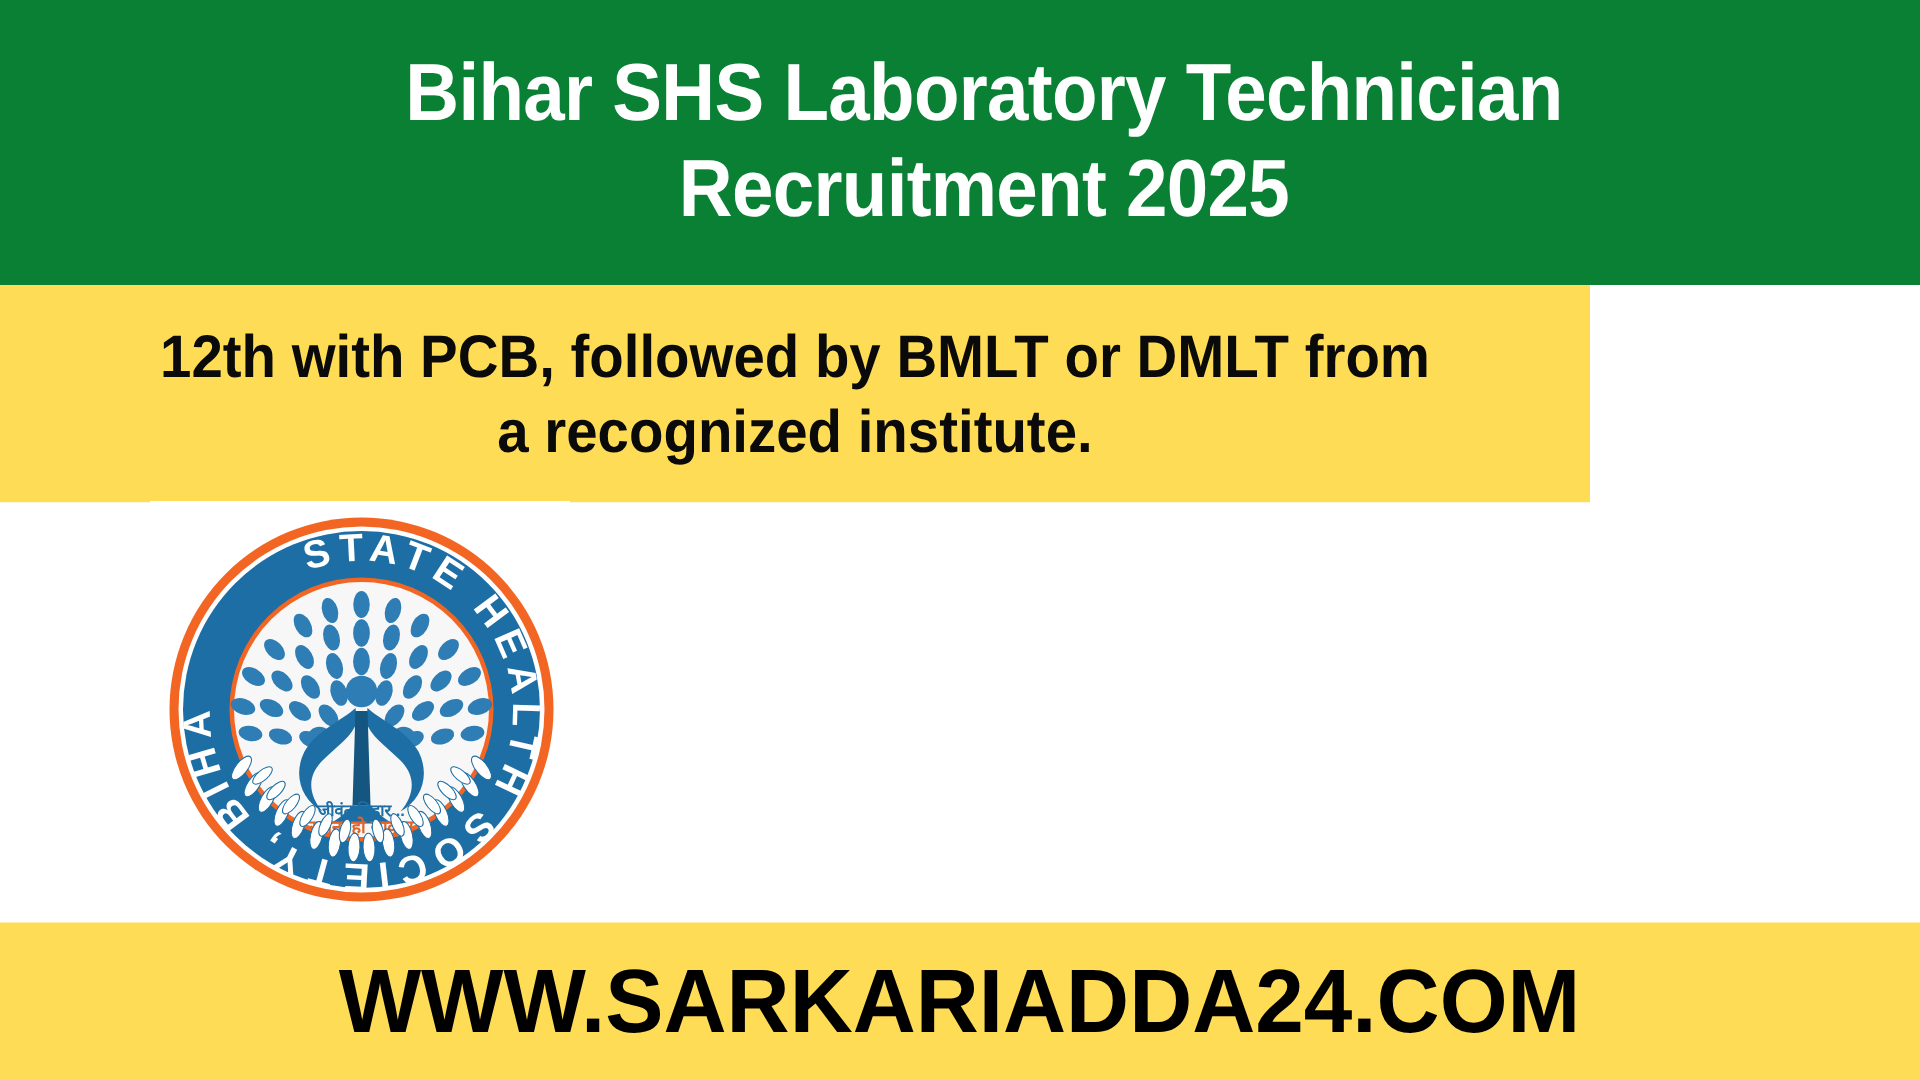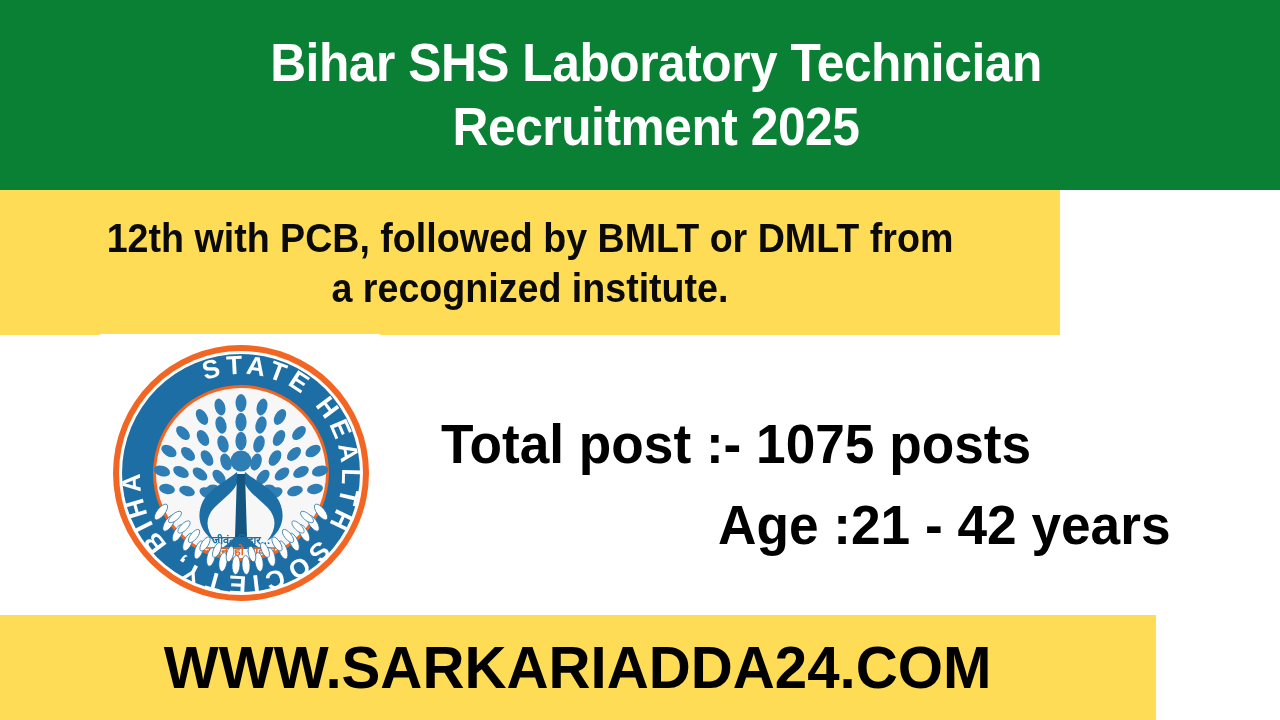--- a/index.html
+++ b/index.html
@@ -114,21 +114,21 @@
     white-space:nowrap;
     transform:scaleX(0.95);
   }
   .fact-posts { text-align:left;  padding-left:22px; }
   .fact-age   { text-align:right; padding-right:10px; }
 
   
   .footer-band {
     position:absolute;
     left:0; top:615px;
-    width:1156px;
+    width:1280px;
     height:105px;
     background:#FFDC55;
     display:flex;
     align-items:center;
     justify-content:center;
   }
   .footer-text {
     color:#000000;
     font-family:"Liberation Sans Narrow","Liberation Sans", sans-serif;
     font-weight:bold;
@@ -283,22 +283,18 @@
         <ellipse cx="200" cy="176" rx="3.4" ry="8" transform="rotate(-50 200 176)"></ellipse>
         <ellipse cx="191" cy="186" rx="3.4" ry="8" transform="rotate(-45 191 186)"></ellipse>
         <ellipse cx="181" cy="195" rx="3.4" ry="8" transform="rotate(-39 181 195)"></ellipse>
         <ellipse cx="170" cy="203" rx="3.4" ry="8" transform="rotate(-32 170 203)"></ellipse>
         <ellipse cx="158" cy="209" rx="3.4" ry="8" transform="rotate(-24 158 209)"></ellipse>
         <ellipse cx="145" cy="213" rx="3.4" ry="8" transform="rotate(-14 145 213)"></ellipse>
       </g>
     </svg>
   </div>
 
-  <div class="facts">
-    <div class="fact-line fact-posts">Total post :- 1075 posts</div>
-    <div class="fact-line fact-age">Age :21 - 42 years</div>
-  </div>
 
   <div class="footer-band">
     <div class="footer-text">WWW.SARKARIADDA24.COM</div>
   </div>
 
 </div>
 
 </body></html>

